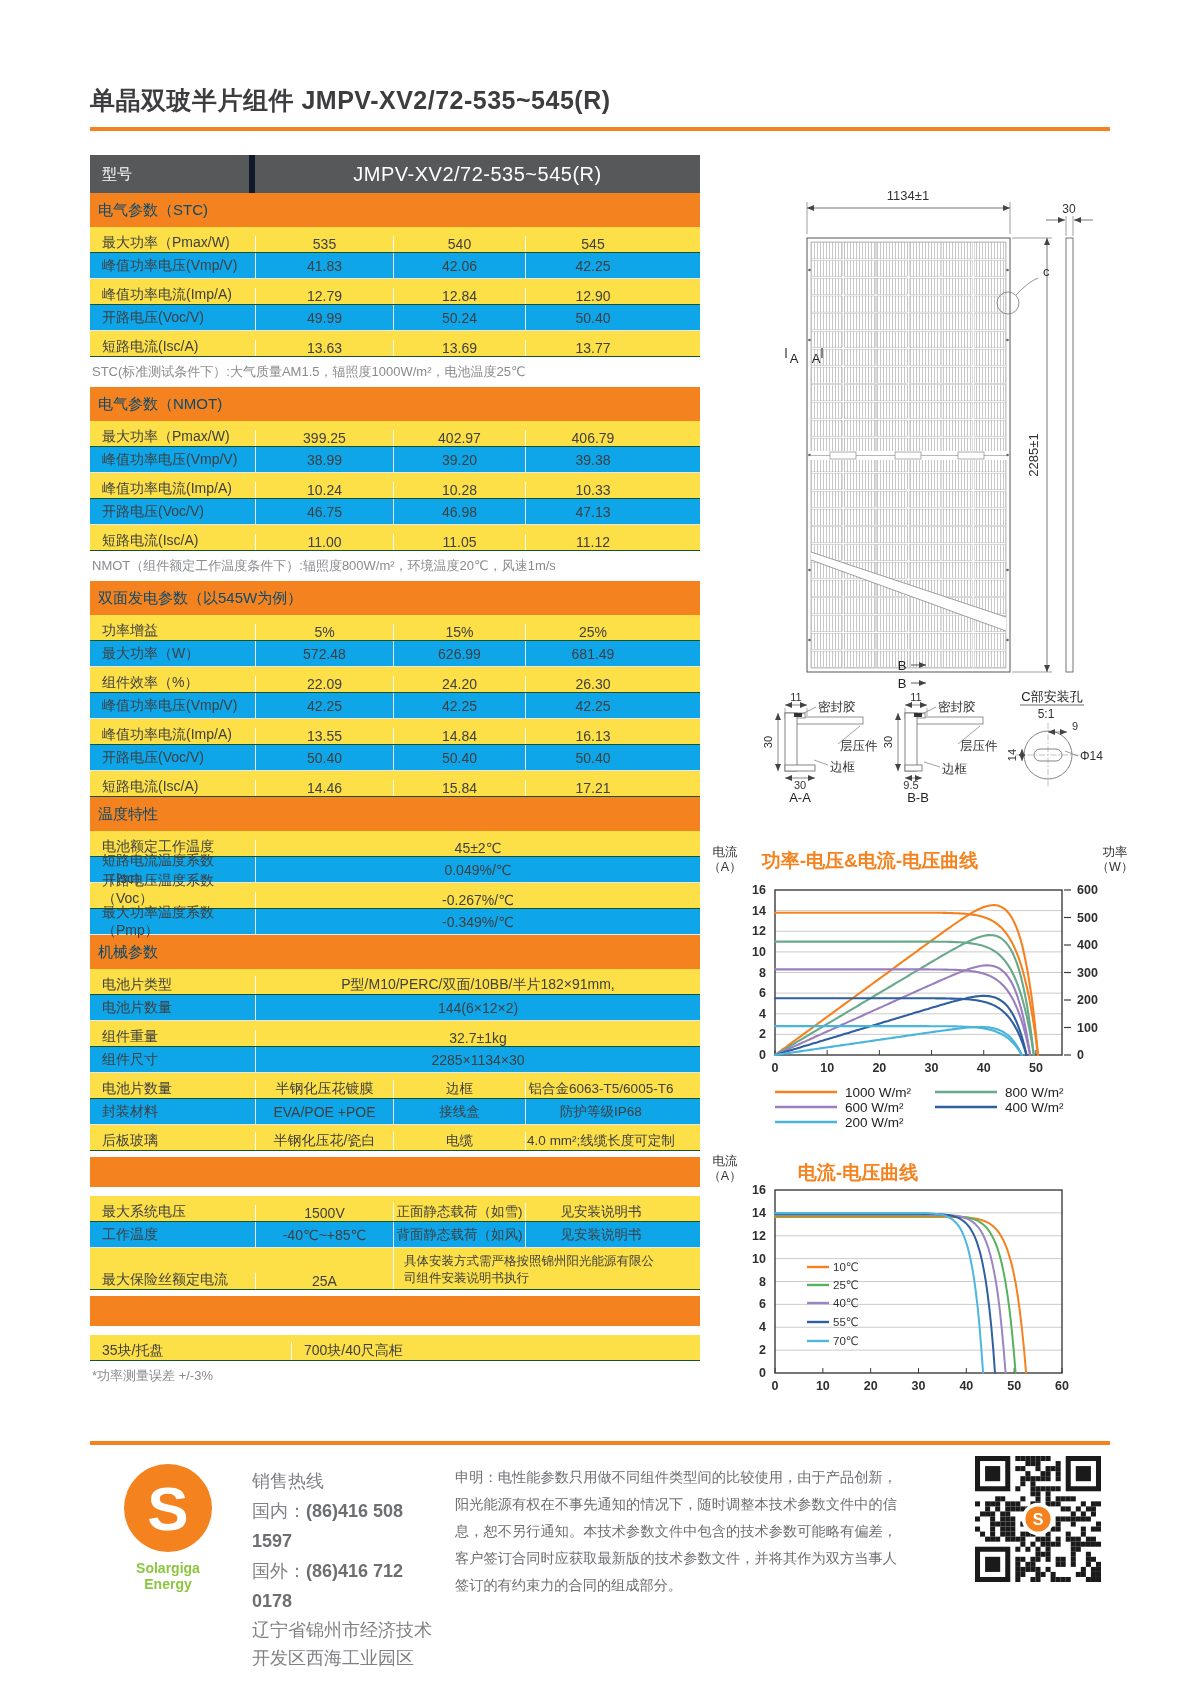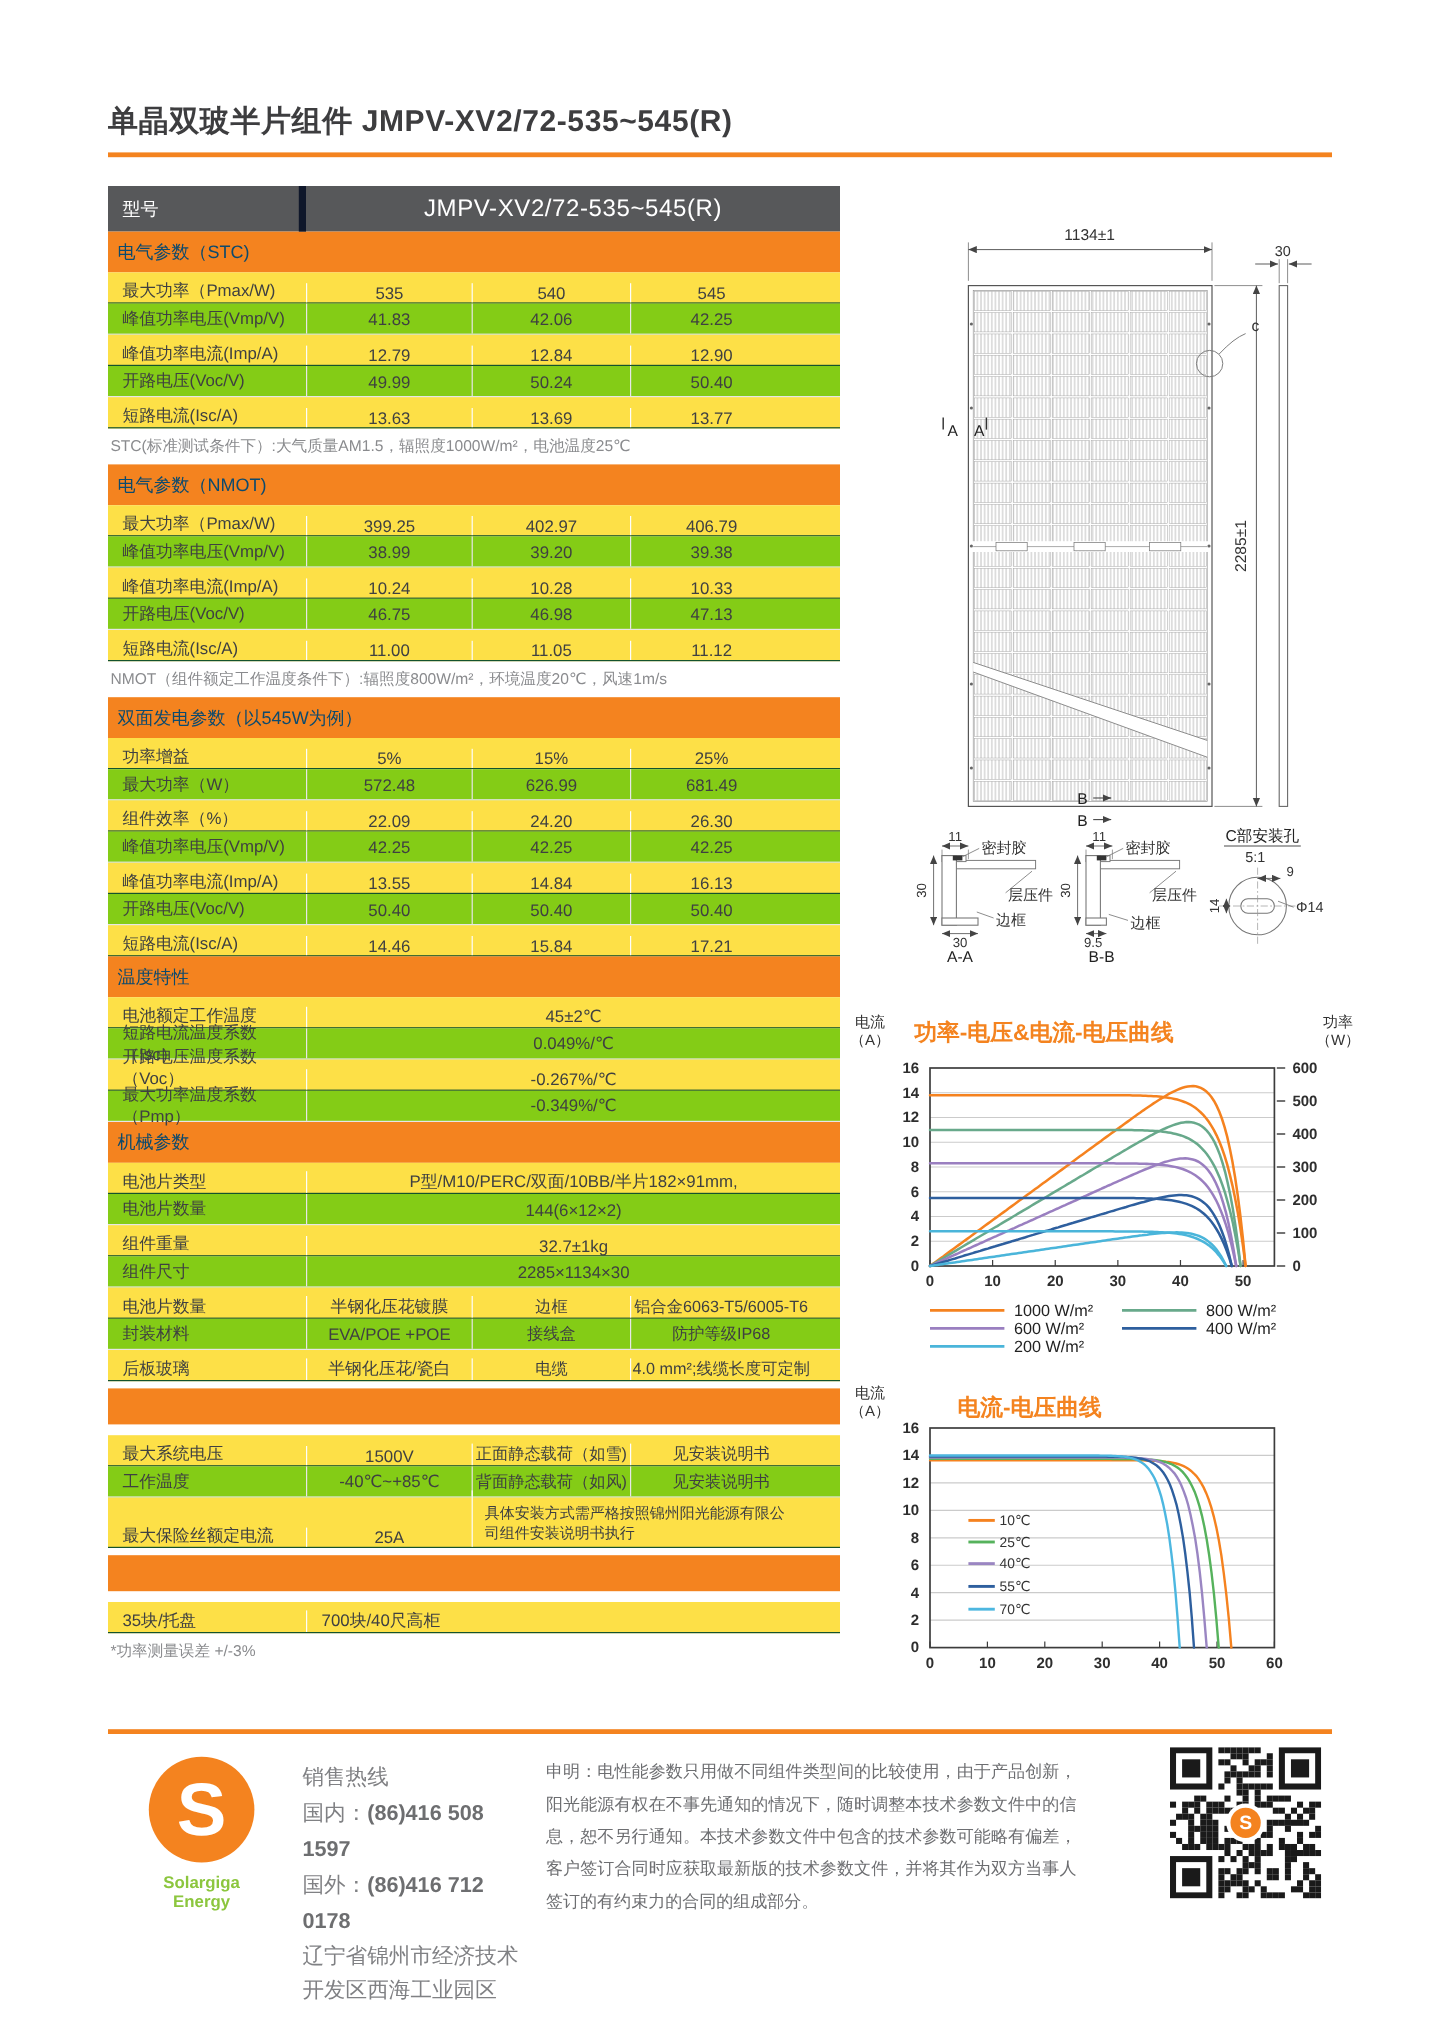--- a/index.html
+++ b/index.html
@@ -12,34 +12,34 @@
   .left-col{position:absolute;left:90px;top:155px;width:610px;}
   .model-row{display:flex;height:38px;background:#57585a;color:#fff;}
   .model-label{width:165px;display:flex;align-items:center;padding-left:12px;font-size:15px;
                border-right:6px solid #0f172a;box-sizing:border-box;text-align:center;}
   .model-value{flex:1;display:flex;align-items:center;justify-content:center;font-size:20px;letter-spacing:.5px;}
   .sec-bar{height:34px;background:#f4831f;color:#0c4a6e;font-size:15px;font-weight:normal;
            display:flex;align-items:center;padding-left:8px;box-sizing:border-box;}
   .sec-bar.blank{height:30px;margin:6px 0 9px 0;}
   .t-row{display:flex;height:26px;font-size:14px;color:#3f4041;box-sizing:border-box;}
   .t-row.gray{background:#fde047;border-bottom:1px solid #14532d;align-items:flex-end;}
-  .t-row.white{background:#84cc16;border-bottom:1px solid #e6e6e7;}
+  .t-row.white{background:#0ea5e9;border-bottom:1px solid #e6e6e7;}
   .t-row.tall{height:42px;}
   .tc{display:flex;align-items:center;box-sizing:border-box;}
   .t-row.gray .tc+.tc{border-left:1px solid #fdfdfd;}
   .t-row.white .tc+.tc{border-left:1px solid #e6e6e7;}
   .tc.label{width:165px;padding-left:12px;}
   .tc.val{justify-content:center;}
   .tc.v0{width:138px;}
   .tc.v1{width:132px;}
   .tc.v2{flex:1;padding-right:40px;}
   .tc.lab2{width:132px;justify-content:center;font-size:13.5px;padding:0 2px;}
   .tc.val2{flex:1;justify-content:center;font-size:13.5px;padding-right:24px;}
   .tc.span-val{flex:1;justify-content:center;}
-  .tc.span-left{flex:1;justify-content:flex-start;padding-left:12px;}
+  .tc.span-left{flex:1;justify-content:flex-start;padding-left:12px;margin-left:36px;}
   .tc.notecell{flex:1;font-size:12.5px;line-height:1.32;padding:11px 46px 3px 10px;}
   .tbl-note{height:30px;display:flex;align-items:center;color:#8a8b8e;font-size:13px;padding-left:2px;}
 
   
   .chart-wrap{position:absolute;}
   .chart-wrap svg{position:absolute;left:0;top:0;}
   .chart-title{position:absolute;color:#f4831f;font-weight:bold;font-size:19px;text-align:center;width:280px;}
   .axis-label{position:absolute;font-size:12.5px;color:#333;line-height:15px;text-align:center;width:42px;}
 
   

